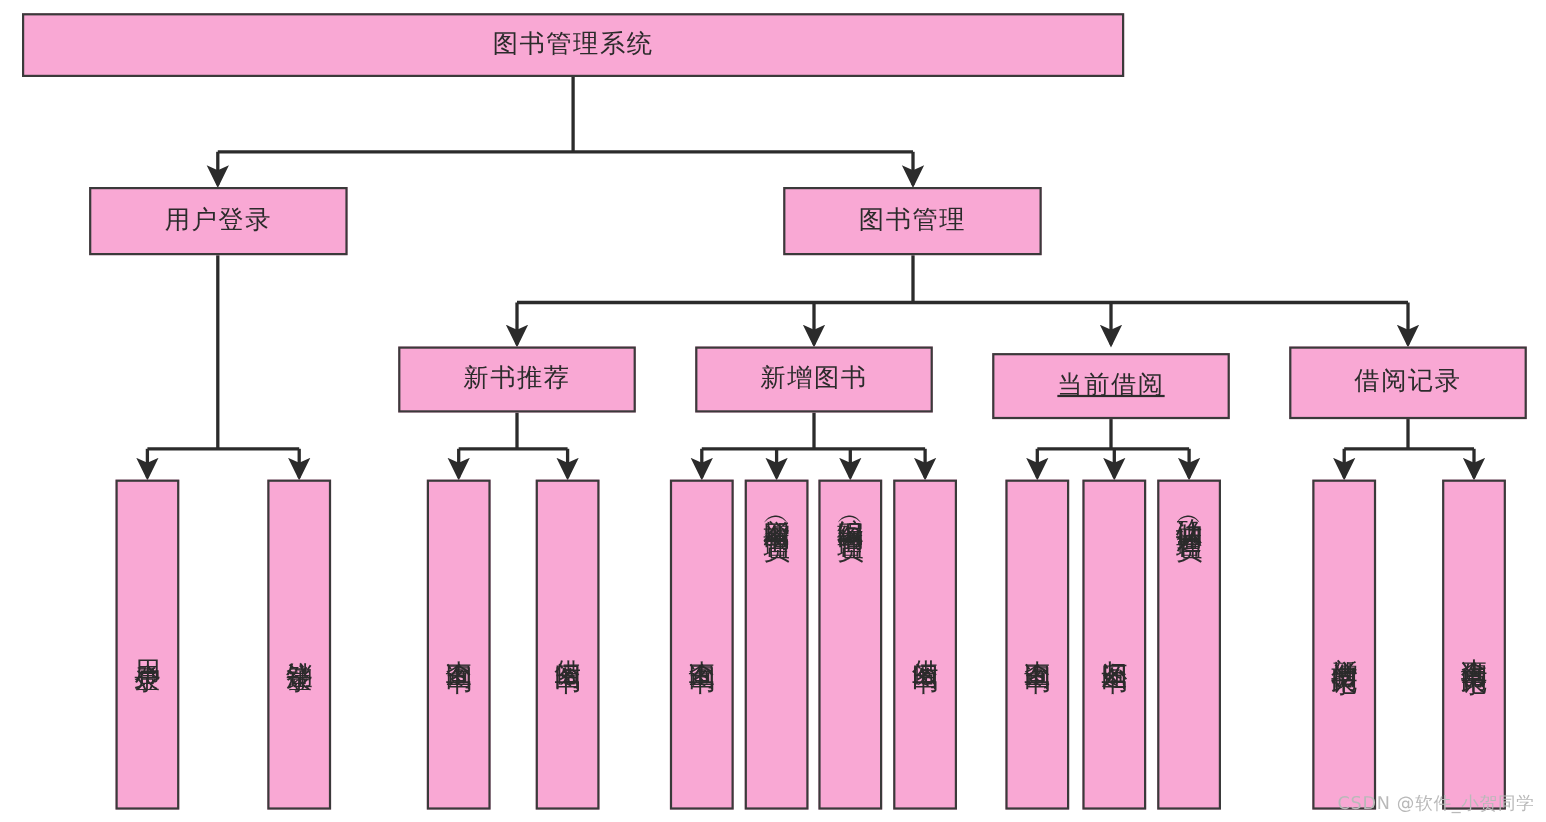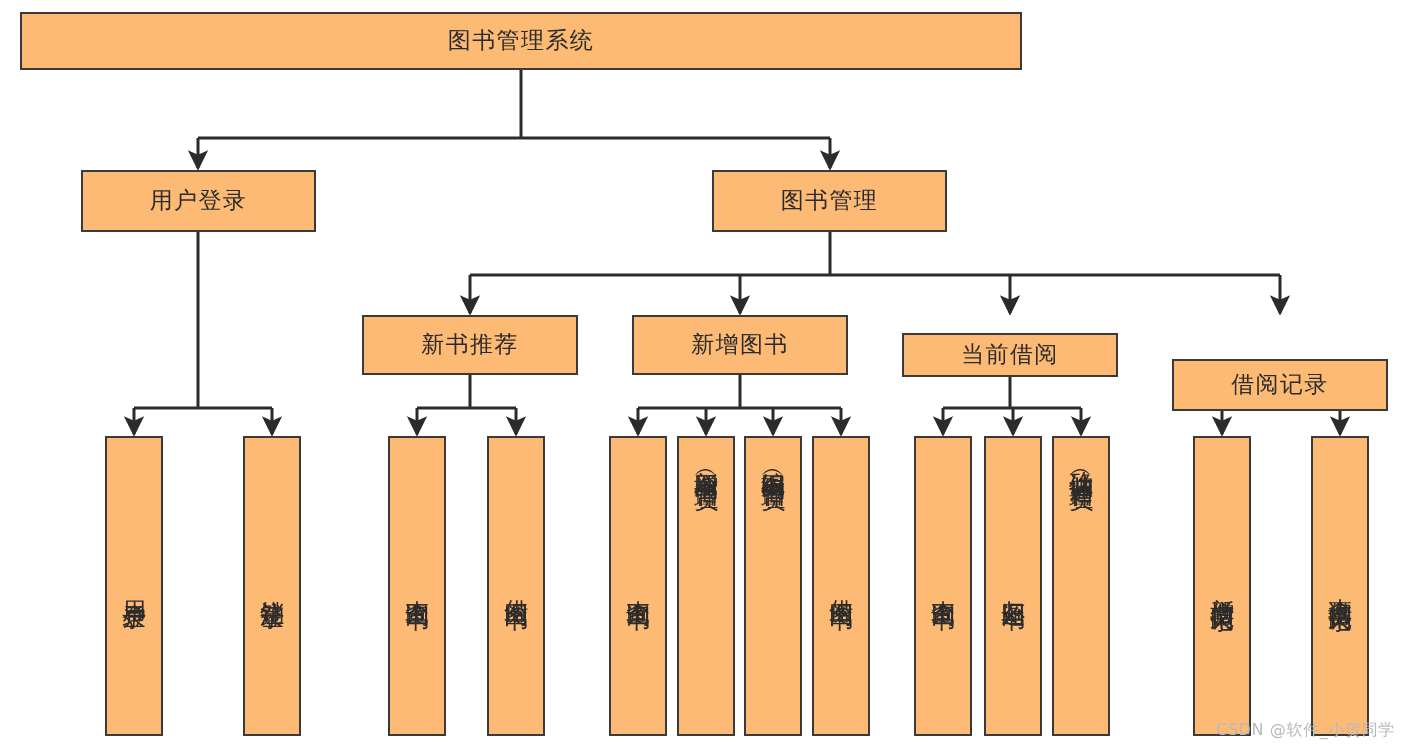--- a/index.html
+++ b/index.html
@@ -22,21 +22,21 @@
     position: absolute;
     left: 0;
     top: 0;
     width: 1405px;
     height: 747px;
     pointer-events: none;
   }
   .node {
     position: absolute;
     box-sizing: border-box;
-    background: #fdba74;
+    background: #f9a8d4;
     border: 2.5px solid #3a3a3a;
     display: flex;
     align-items: center;
     justify-content: center;
     color: #2b2b2b;
     z-index: 2;
   }
   .node-label {
     display: block;
     white-space: nowrap;
@@ -147,24 +147,24 @@
   <div class="node horiz" style="left:712px; top:170px; width:235px; height:62px;">
     <span class="node-label">图书管理</span>
   </div>
 
   <div class="node horiz" style="left:362px; top:315px; width:216px; height:60px;">
     <span class="node-label">新书推荐</span>
   </div>
   <div class="node horiz" style="left:632px; top:315px; width:216px; height:60px;">
     <span class="node-label">新增图书</span>
   </div>
-  <div class="node horiz" style="left:902px; top:333px; width:216px; height:44px;">
+  <div class="node horiz" style="left:902px; top:321px; width:216px; height:60px;text-decoration:underline;">
     <span class="node-label">当前借阅</span>
   </div>
-  <div class="node horiz" style="left:1172px; top:315px; width:216px; height:52px;margin-top:44px;">
+  <div class="node horiz" style="left:1172px; top:315px; width:216px; height:66px;">
     <span class="node-label">借阅记录</span>
   </div>
 
   <div class="node leaf centered" style="left:105px; top:436px; width:58px; height:300px;">
     <span class="node-label">用户登录</span>
   </div>
   <div class="node leaf centered" style="left:243px; top:436px; width:58px; height:300px;">
     <span class="node-label">注销登录</span>
   </div>
 

